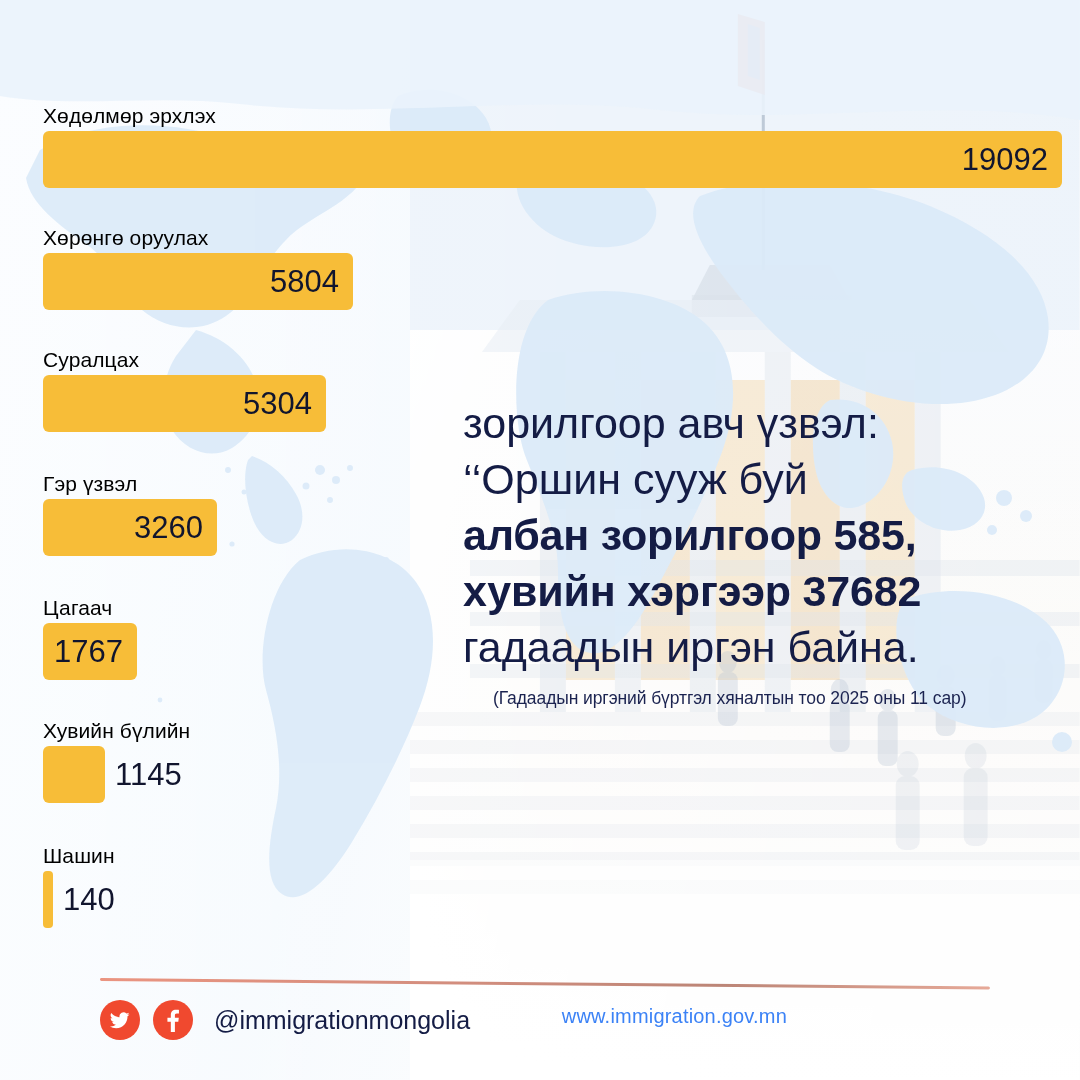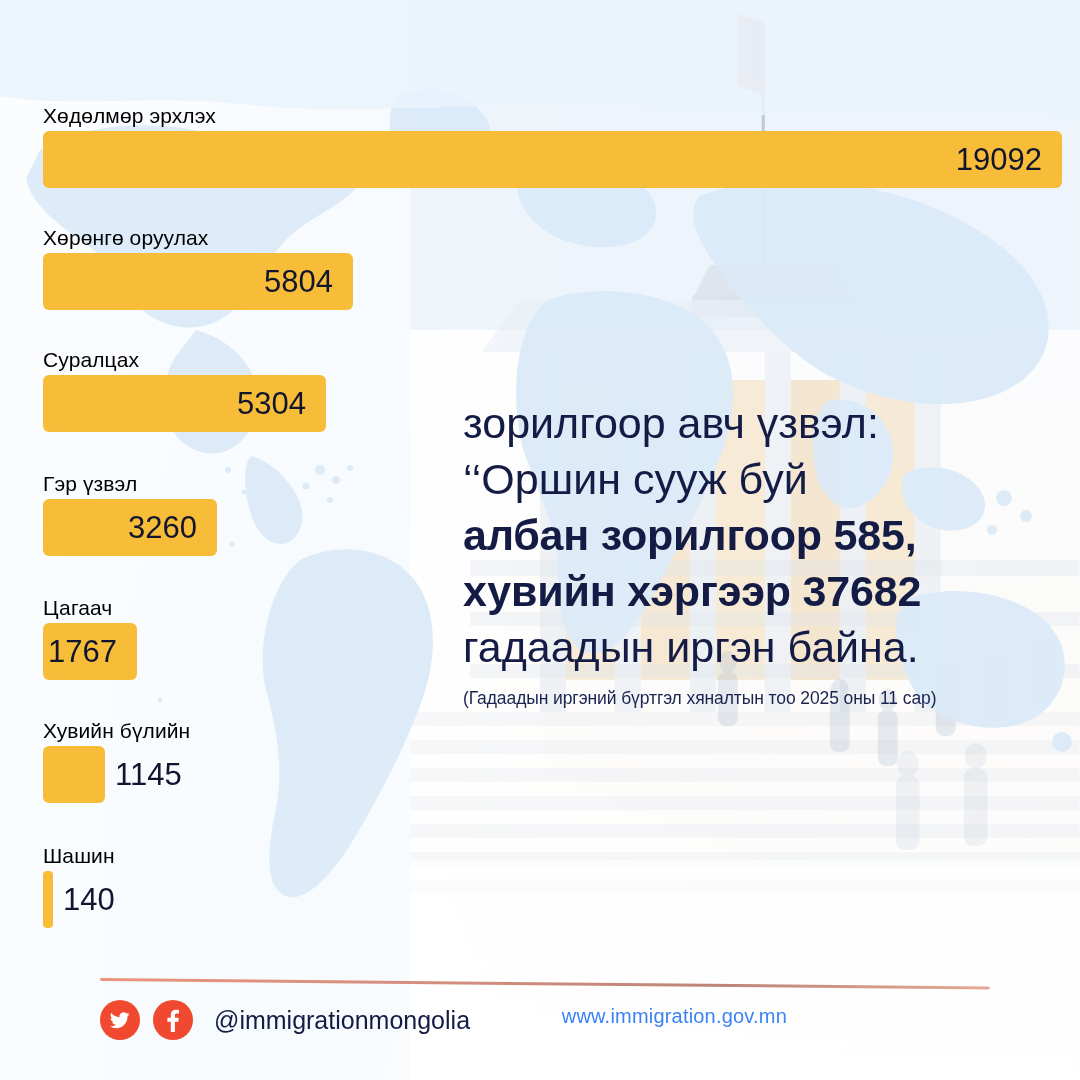--- a/index.html
+++ b/index.html
@@ -46,35 +46,35 @@
   }
   .bar-row { display:flex; align-items:center; }
   .bar {
     background:#f7bd38;
     border-radius:6px;
     display:flex; align-items:center; justify-content:flex-end;
     height:57px;
   }
   .bar-value {
     font-size:31px; color:#11152e; line-height:1;
-    padding-right:20px; white-space:nowrap;
+    padding-right:14px; white-space:nowrap;
   }
   .bar-value.outside {
     padding-right:0; padding-left:10px; color:#11152e;
   }
 
   
   #quote {
     position:absolute; left:463px; top:396px; width:570px; z-index:4;
   }
   .q-line { font-size:43px; color:#141c45; line-height:1.30; letter-spacing:0px; }
   .q-line.bold { font-weight:bold; letter-spacing:-0.2px; }
   .q-caption {
     margin-top:13px; font-size:17.5px; color:#1b2350; line-height:1.2;
-    letter-spacing:-0.1px; white-space:nowrap;
+    letter-spacing:-0.1px; white-space:nowrap;margin-left:30px;
   }
 
   
   #footer { position:absolute; left:0; bottom:0; width:880px; height:110px; z-index:5; }
   .footer-rule {
     position:absolute; left:100px; top:8px; width:890px; height:3px;
     background:linear-gradient(90deg,#e8826a 0%,#cf7b68 35%,#b0705f 70%,#e29a86 100%);
     transform:rotate(0.55deg); transform-origin:left center;
     border-radius:2px; opacity:0.85;
   }

